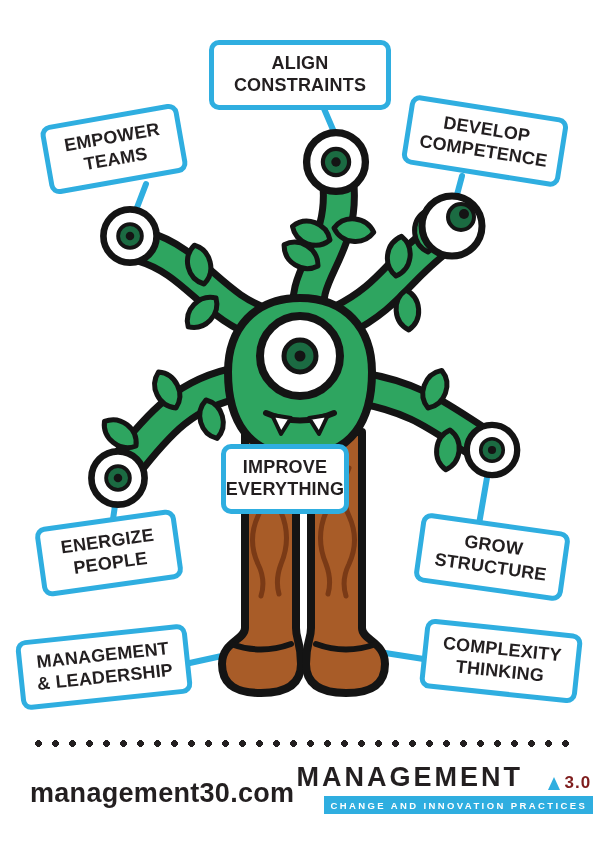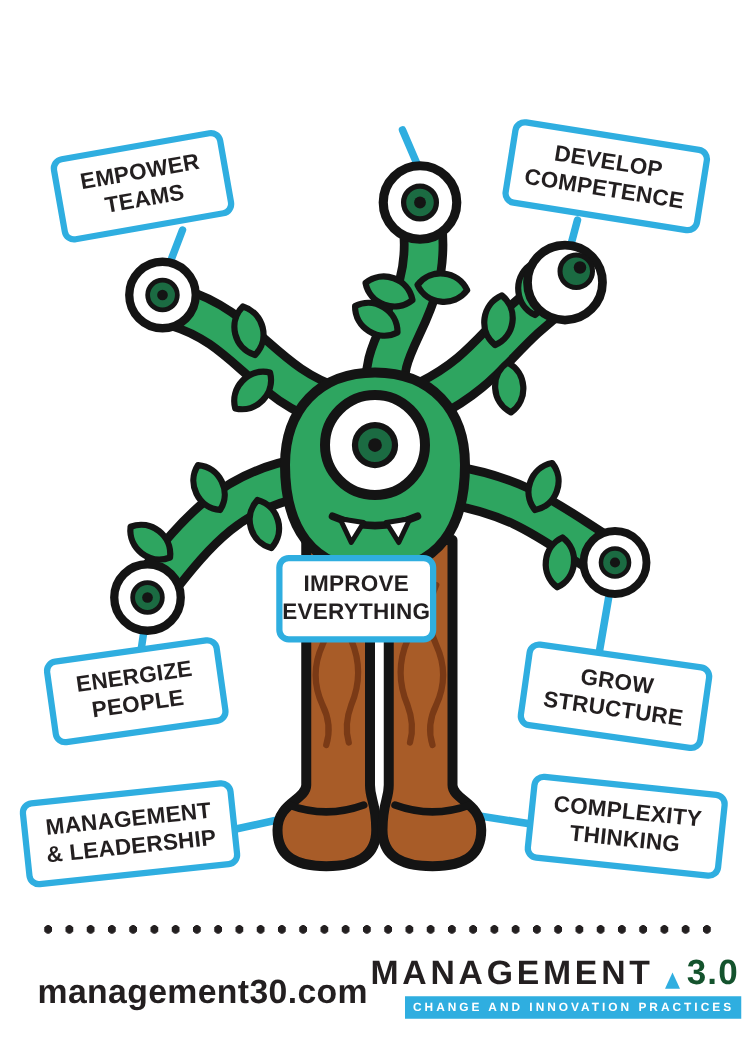--- a/index.html
+++ b/index.html
@@ -32,21 +32,21 @@
   }
   .footer {
     position: absolute; left: 30px; right: 22px; top: 762px; z-index: 2;
     display: flex; justify-content: space-between; align-items: center;
   }
   .site { font-size: 27px; font-weight: bold; color: #231F20; padding-top: 10px; letter-spacing: .3px; }
   .logo { display: flex; flex-direction: column; }
   .logo-top { display: flex; justify-content: space-between; align-items: flex-end; padding: 0 2px; }
   .logo-right { display: flex; align-items: flex-end; }
   .logo-word { font-size: 27px; font-weight: bold; color: #231F20; letter-spacing: 3px; }
-  .logo-num  { font-size: 28px; font-weight: bold; color: #14532d; letter-spacing: 1px; }
+  .logo-num  { font-size: 17px; font-weight: bold; color: #7f1d1d; letter-spacing: 1px; }
   .logo-tree {
     width: 0; height: 0; display: inline-block;
     border-left: 6px solid transparent; border-right: 6px solid transparent;
     border-bottom: 13px solid #2FAEE0; margin: 0 5px 3px 0;
   }
   .logo-bar {
     margin-top: 3px; background: #2FAEE0; color: #fff; font-size: 9.5px; font-weight: bold;
     letter-spacing: 2.4px; text-align: center; padding: 4px 6px 3px; white-space: nowrap; margin-left: 30px;
   }
 </style>
@@ -135,20 +135,21 @@
       <path d="M300,298 C345,298 372,328 372,372 C372,420 352,456 300,456 C248,456 228,420 228,372 C228,328 255,298 300,298 Z" fill="#2EA560" stroke="#141414" stroke-width="8"></path>
       <circle cx="300" cy="356" r="40" fill="#fff" stroke="#141414" stroke-width="8"></circle>
       <circle cx="300" cy="356" r="16" fill="#1B6B42" stroke="#141414" stroke-width="5"></circle>
       <circle cx="300" cy="356" r="5.5" fill="#141414"></circle>
       <path d="M266,413 Q300,428 334,413" fill="none" stroke="#141414" stroke-width="6" stroke-linecap="round"></path>
       <path d="M272,415 L281,434 L291,418 Z" fill="#fff" stroke="#141414" stroke-width="4" stroke-linejoin="round"></path>
       <path d="M309,418 L319,434 L328,415 Z" fill="#fff" stroke="#141414" stroke-width="4" stroke-linejoin="round"></path>
     </g>
   </svg>
 
+  <div class="callout co-align">ALIGN CONSTRAINTS</div>
   <div class="callout co-empower">EMPOWER TEAMS</div>
   <div class="callout co-develop">DEVELOP COMPETENCE</div>
   <div class="callout co-improve">IMPROVE EVERYTHING</div>
   <div class="callout co-energize">ENERGIZE PEOPLE</div>
   <div class="callout co-grow">GROW STRUCTURE</div>
   <div class="callout co-mgmt">MANAGEMENT &amp; LEADERSHIP</div>
   <div class="callout co-complex">COMPLEXITY THINKING</div>
 
   <div class="divider"></div>
 

